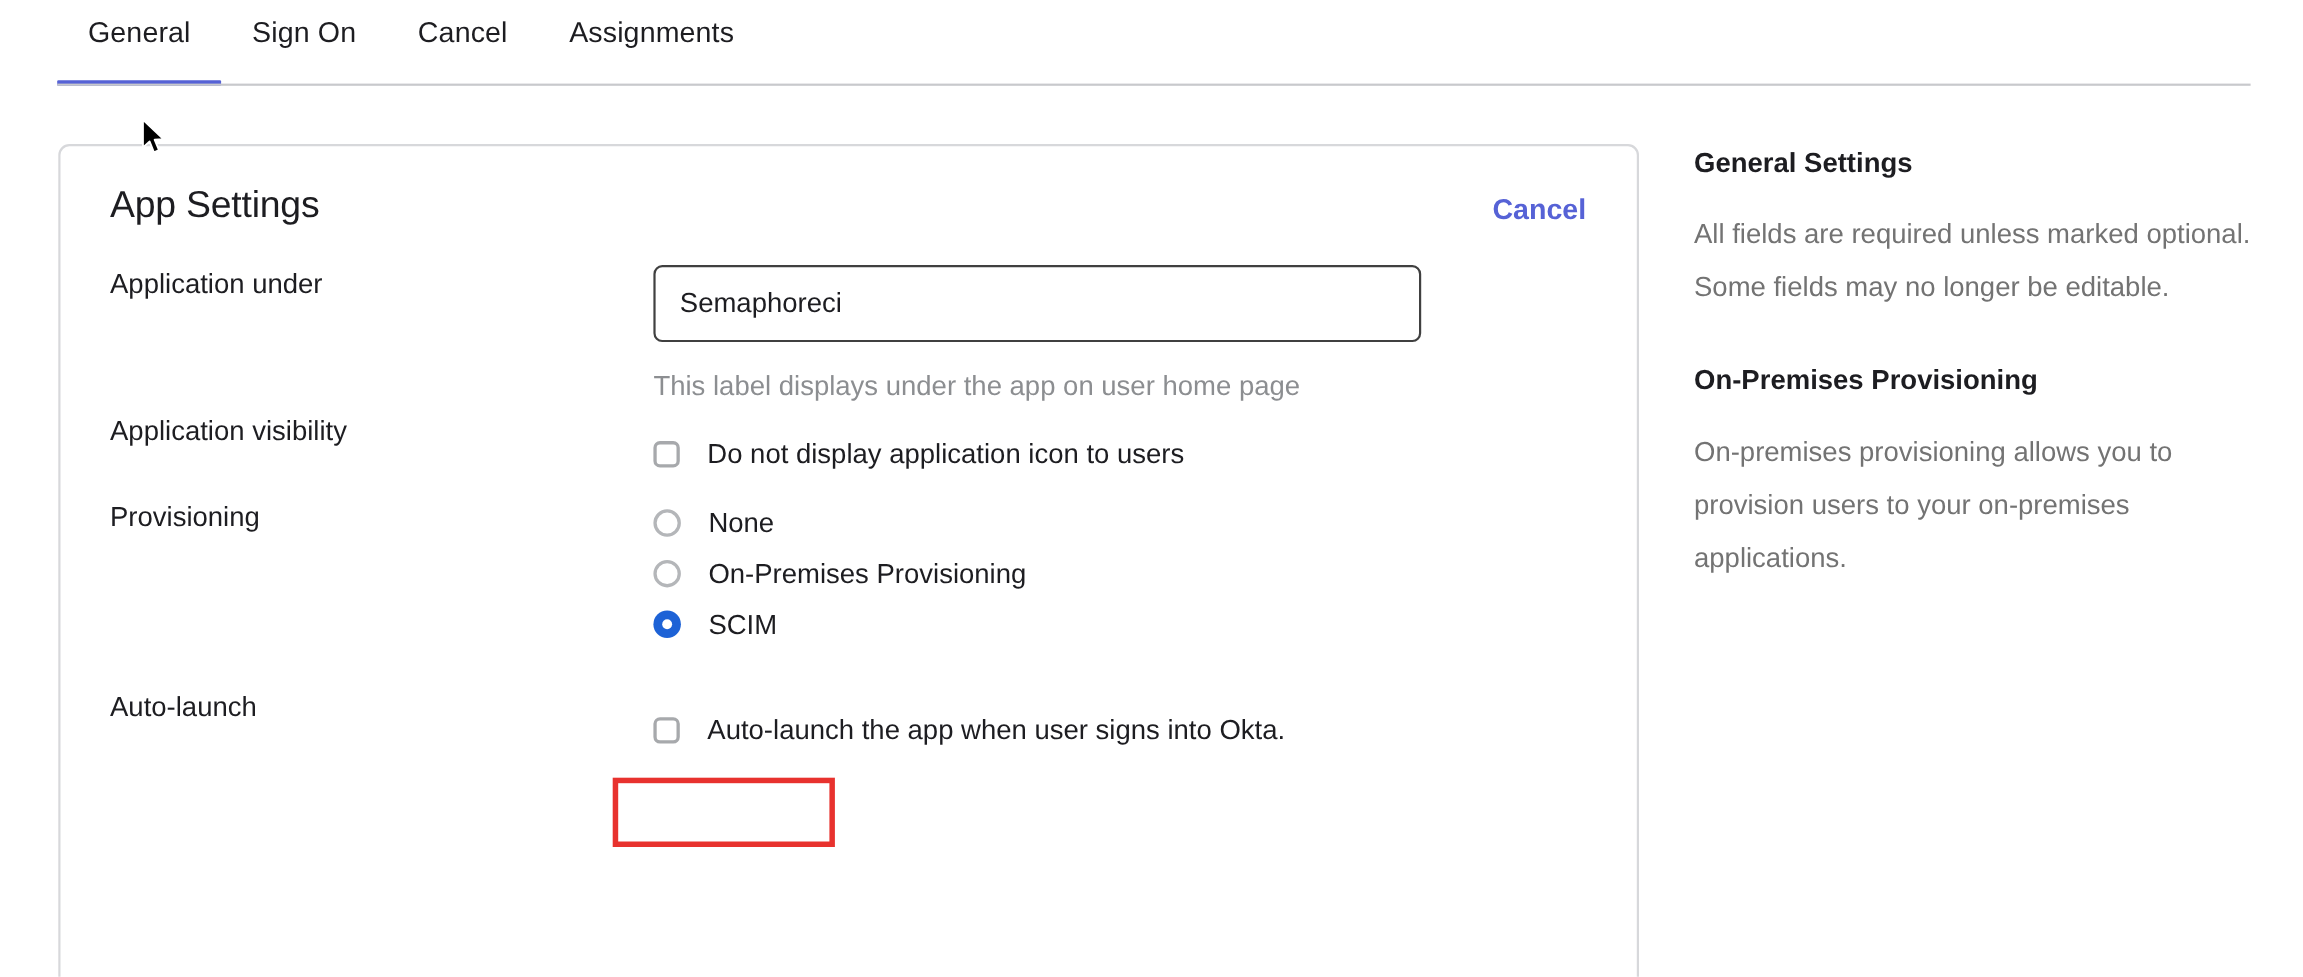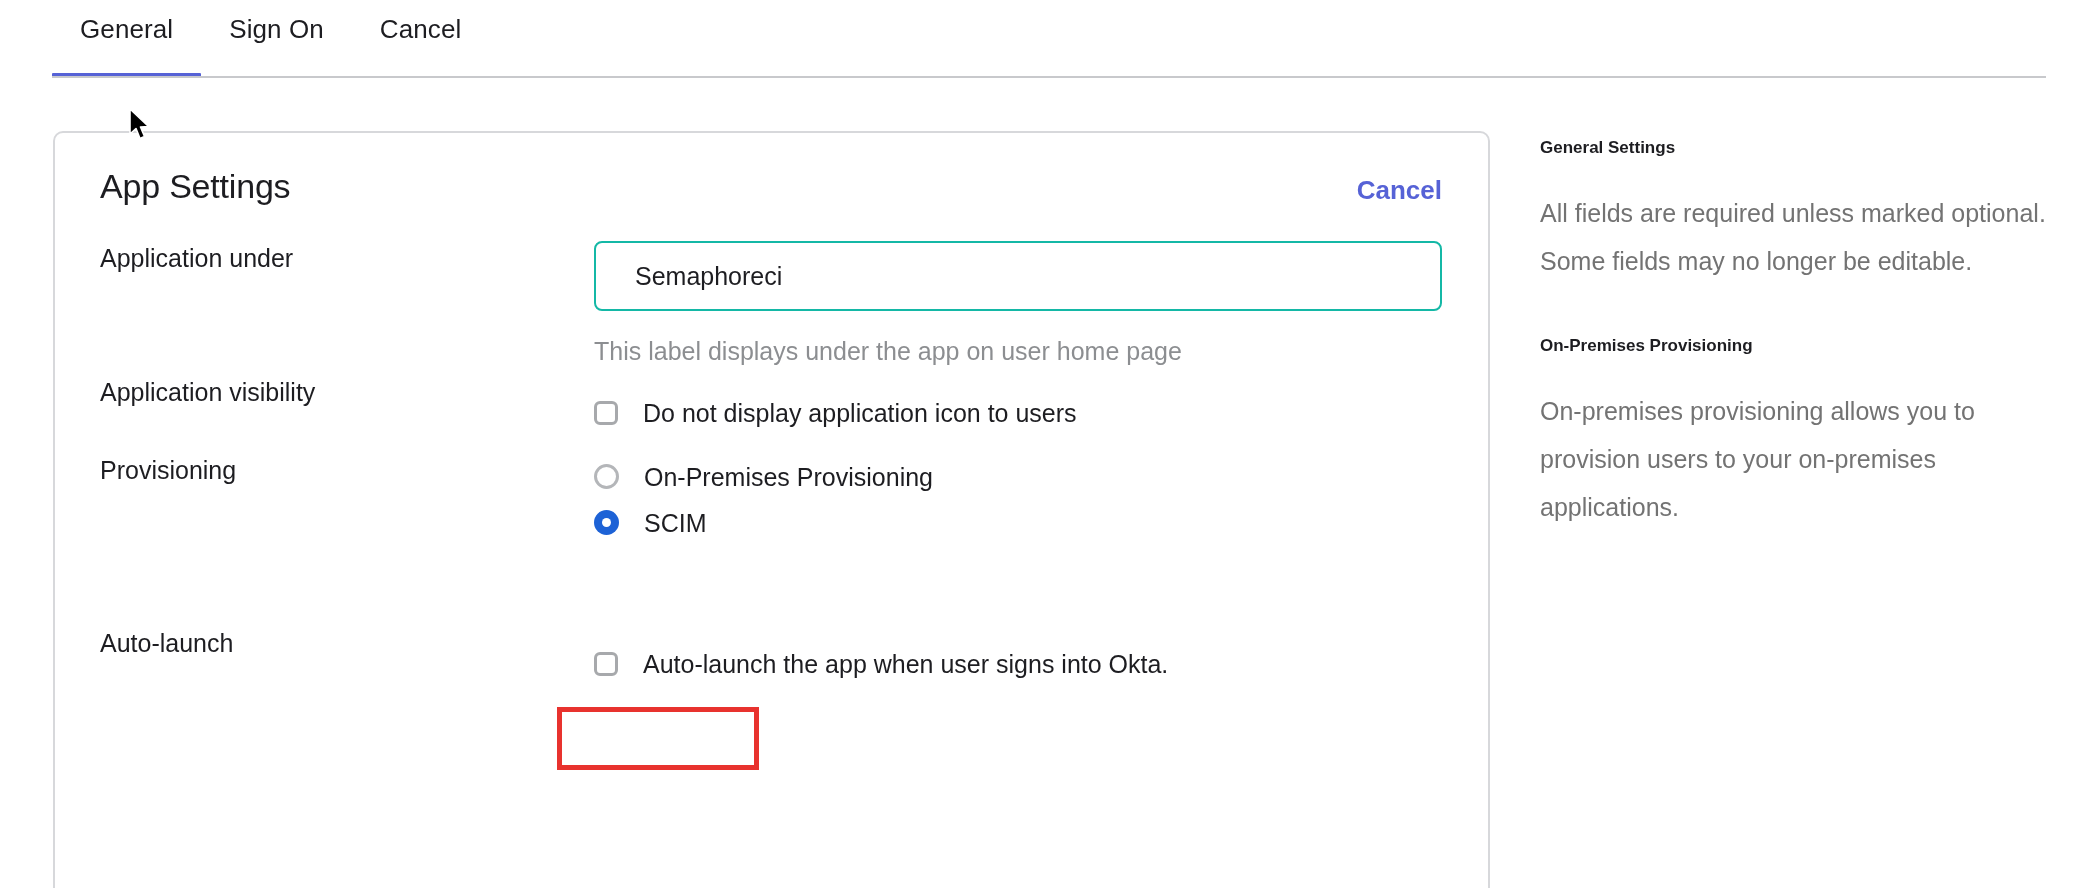--- a/index.html
+++ b/index.html
@@ -116,30 +116,30 @@
     color: #1d1d21;
     line-height: 34px;
   }
   .row-control {
     position: absolute;
     left: 539px;
     right: 20px;
   }
 
   .text-input {
-    width: 848px;
+    width: 698px;
     height: 70px;
     box-sizing: border-box;
-    border: 2px solid #14b8a6;
+    border: 2px solid #404040;
     border-radius: 8px;
     background: #ffffff;
     font-family: "Liberation Sans", sans-serif;
     font-size: 25px;
     color: #1d1d21;
-    padding: 0 39px;
+    padding: 0 22px;
     outline: none;
   }
   .field-hint {
     margin-top: 24px;
     font-size: 25px;
     color: #8c8e91;
     line-height: 32px;
   }
 
   
@@ -218,21 +218,21 @@
   }
 
   
   .help-panel {
     position: absolute;
     left: 1540px;
     top: 131px;
     width: 512px;
   }
   .help-heading {
-    font-size: 17px;
+    font-size: 25px;
     font-weight: bold;
     color: #1d1d21;
     line-height: 34px;
     margin: 0 0 24px 0;
   }
   .help-body {
     font-size: 25px;
     color: #737373;
     line-height: 48px;
     margin: 0 0 44px 0;
@@ -255,20 +255,23 @@
 <div class="tabbar">
   <div class="tabs">
     <div class="tab active">
       <span>General</span>
     </div>
     <div class="tab">
       <span>Sign On</span>
     </div>
     <div class="tab">
       <span>Cancel</span>
+    </div>
+    <div class="tab">
+      <span>Assignments</span>
     </div>
   </div>
   <div class="tabbar-rule"></div>
 </div>
 
 <div class="card">
 
   <div class="card-header">
     <div class="card-title">App Settings</div>
     <a class="cancel-link" href="#">Cancel</a>
@@ -289,20 +292,24 @@
         <span class="checkbox-box"></span>
         <span class="choice-text">Do not display application icon to users</span>
       </div>
     </div>
   </div>
 
   <div class="row" style="top:320px;">
     <div class="row-label">Provisioning</div>
     <div class="row-control">
       <div class="radio-list">
+        <div class="radio-item">
+          <span class="radio-circle"></span>
+          <span class="choice-text">None</span>
+        </div>
         <div class="radio-item" style="margin-top:1px;">
           <span class="radio-circle"></span>
           <span class="choice-text">On-Premises Provisioning</span>
         </div>
         <div class="radio-item" style="margin-top:1px;">
           <span class="radio-circle selected"></span>
           <span class="choice-text">SCIM</span>
         </div>
       </div>
     </div>

